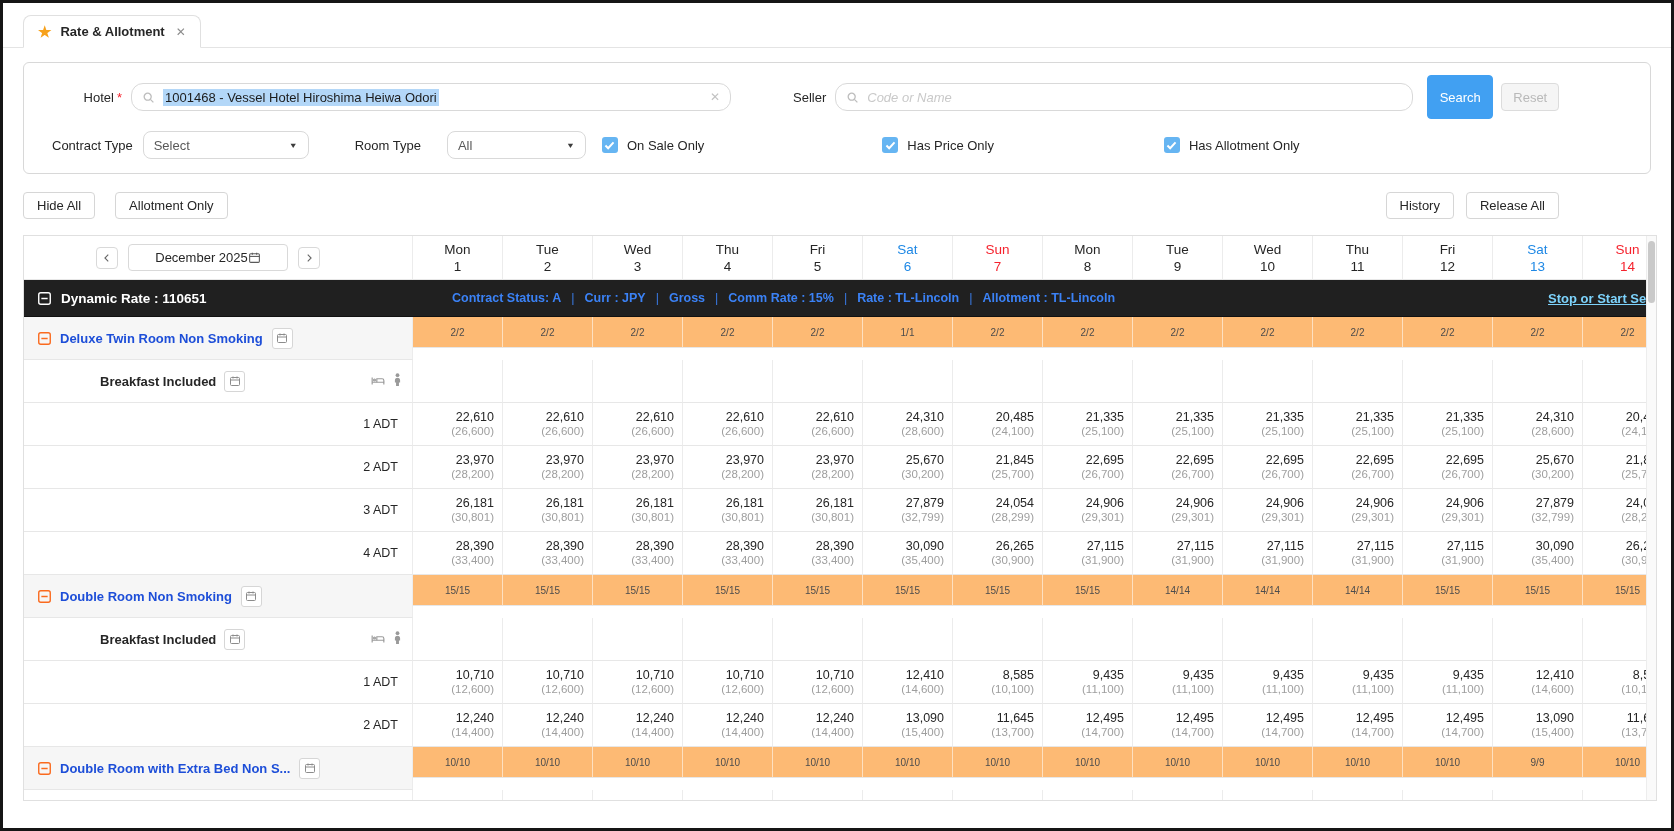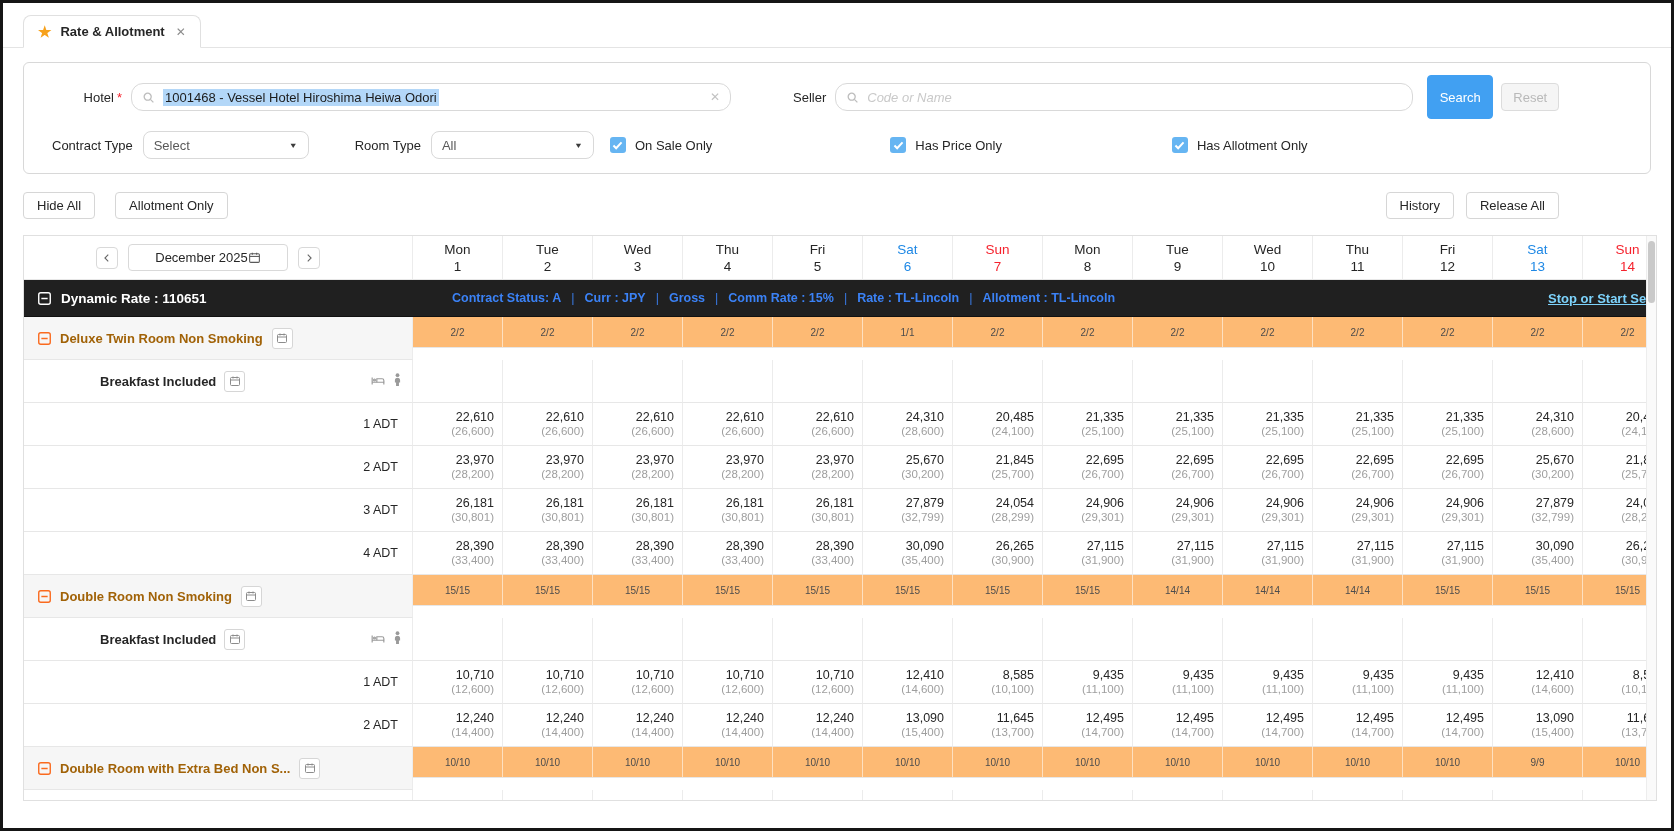--- a/index.html
+++ b/index.html
@@ -33,21 +33,21 @@
   .searchbox input{border:0;outline:0;flex:1;font-size:13px;background:transparent;color:#333}
   .searchbox input::placeholder{color:#c9c9c9;font-style:italic}
   .btn{border-radius:4px;font-size:13px;cursor:pointer;font-family:inherit}
   .btn-search{margin-left:14px;width:66px;height:44px;background:#41a0f2;border:1px solid #41a0f2;color:#fff}
   .btn-reset{margin-left:8px;width:58px;height:28px;background:#f5f5f5;border:1px solid #dcdcdc;color:#b9b9b9}
   .ct-label{margin-left:12px}
   .selectbox{display:flex;align-items:center;justify-content:space-between;height:28px;border:1px solid #d9d9d9;
              border-radius:8px;padding:0 10px;font-size:13px;color:#595959;background:#fff;cursor:pointer}
   .selectbox.contract{width:166px;margin-left:10px}
   .rt-label{margin-left:46px}
-  .selectbox.room{width:163px;margin-left:10px}
+  .selectbox.room{width:139px;margin-left:26px}
   .caret{font-size:9px;color:#3c3c3c;margin-left:8px;transform:scaleY(.85)}
   .cb{display:flex;align-items:center;gap:9px;font-size:13px;color:#262626;cursor:pointer}
   .cb .box{width:16px;height:16px;border-radius:3px;background:#66b5f2;display:flex;align-items:center;justify-content:center;flex:none}
   .cb1{margin-left:16px}.cb2{margin-left:178px}.cb3{margin-left:170px}
 
   
   .toolbar{margin:18px 20px 16px;display:flex;align-items:center}
   .tbtn{height:27px;padding:0 13px;background:#fff;border:1px solid #d6d6d6;border-radius:4px;font-size:13px;color:#262626;cursor:pointer;font-family:inherit}
   .tleft{display:flex;gap:20px}
   .tright{margin-left:auto;margin-right:92px;display:flex;gap:12px}
@@ -67,21 +67,21 @@
   .ratebar{grid-column:1/-1;height:37px;background:#202020;display:flex;align-items:center;padding-left:14px;position:relative;border-bottom:1px solid #111}
   .collapse{display:inline-flex;align-items:center;cursor:pointer}
   .collapse.white{color:#fff}
   .collapse.orange{color:#fa6a1e}
   .ratetitle{color:#fff;font-weight:700;font-size:13.5px;margin-left:10px;white-space:nowrap}
   .ratemeta{position:absolute;left:428px;display:flex;align-items:center;gap:10px;color:#3b82f6;font-size:12.5px;font-weight:600;white-space:nowrap}
   .msep{font-weight:400;opacity:.9}
   .rateaction{margin-left:auto;color:#7dd3fc;font-weight:700;font-size:13px;text-decoration:underline;cursor:pointer;white-space:nowrap}
 
   .room-left{height:43px;background:#f6f6f6;padding-left:14px;gap:9px}
-  .room-name{font-size:13px;font-weight:700;color:#a16207;white-space:nowrap}
+  .room-name{font-size:13px;font-weight:700;color:#1d4ed8;white-space:nowrap}
   .iconbtn{width:21px;height:21px;border:1px solid #d6d6d6;border-radius:3px;background:#fff;display:inline-flex;align-items:center;justify-content:center;flex:none;cursor:pointer}
   .allot{height:31px;justify-content:center;background:#fdba74;color:#4c4c4c;font-size:10px;border-right-color:rgba(255,255,255,.55);cursor:pointer}
   .plan-left{height:43px;padding-left:76px;gap:8px}
   .plan-name{font-size:13px;font-weight:600;color:#262626;white-space:nowrap}
   .plan-icons{margin-left:auto;display:flex;align-items:center;gap:8px;padding-right:10px}
   .empty{height:43px}
   .occ-left{height:43px;justify-content:flex-end;padding-right:14px;font-size:12.5px;color:#262626}
   .price{height:43px;flex-direction:column;align-items:flex-end;justify-content:center;padding-right:8px;gap:1px;cursor:pointer}
   .price .net{font-size:12.5px;color:#262626;line-height:1.15}
   .price .gross{font-size:11.5px;color:#9e9e9e;line-height:1.15}

